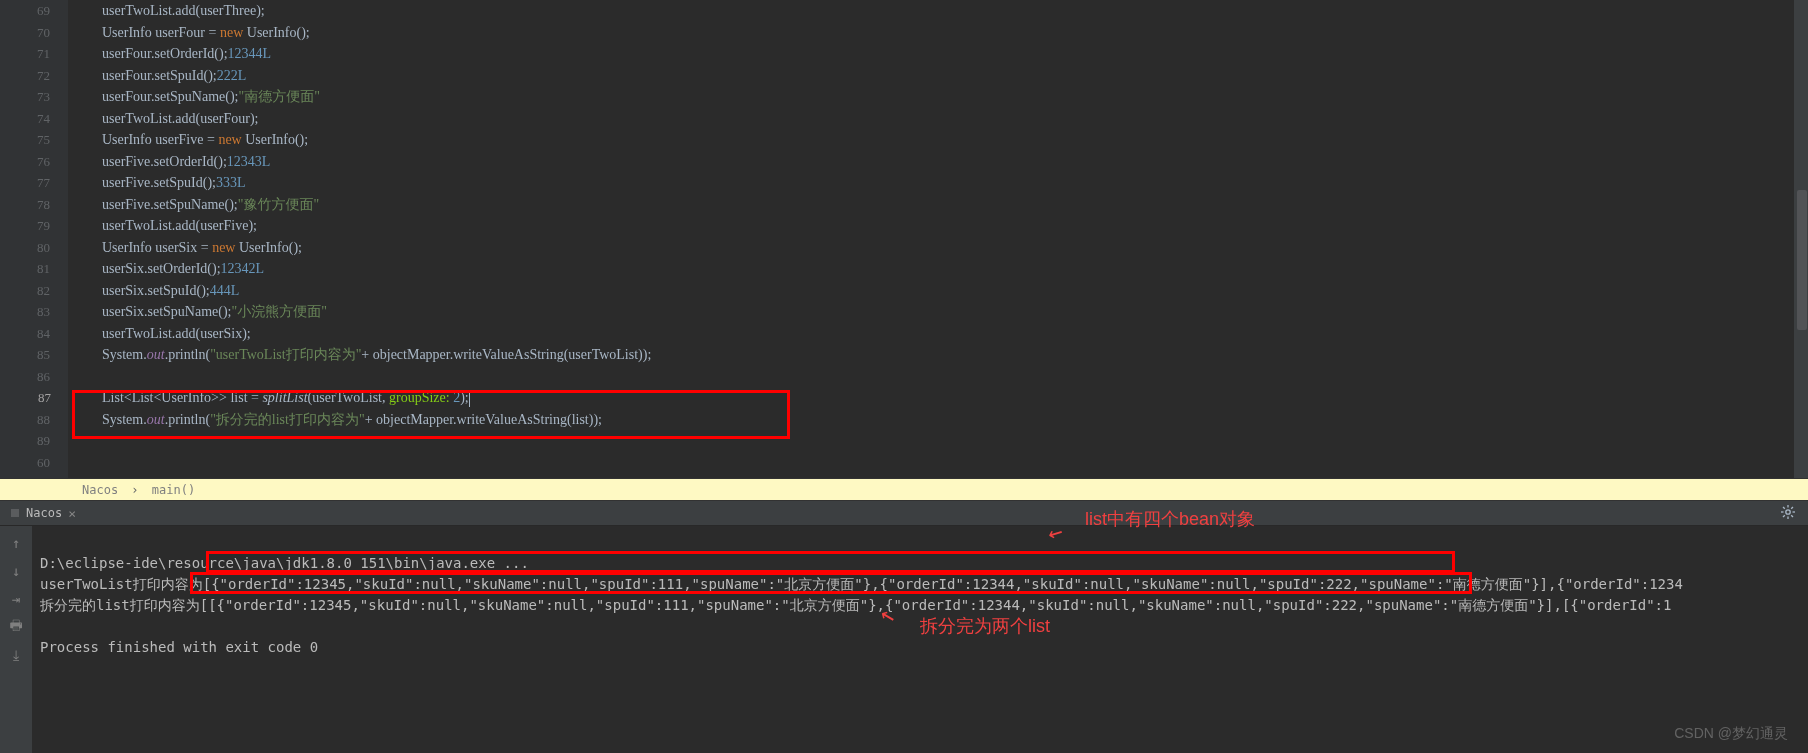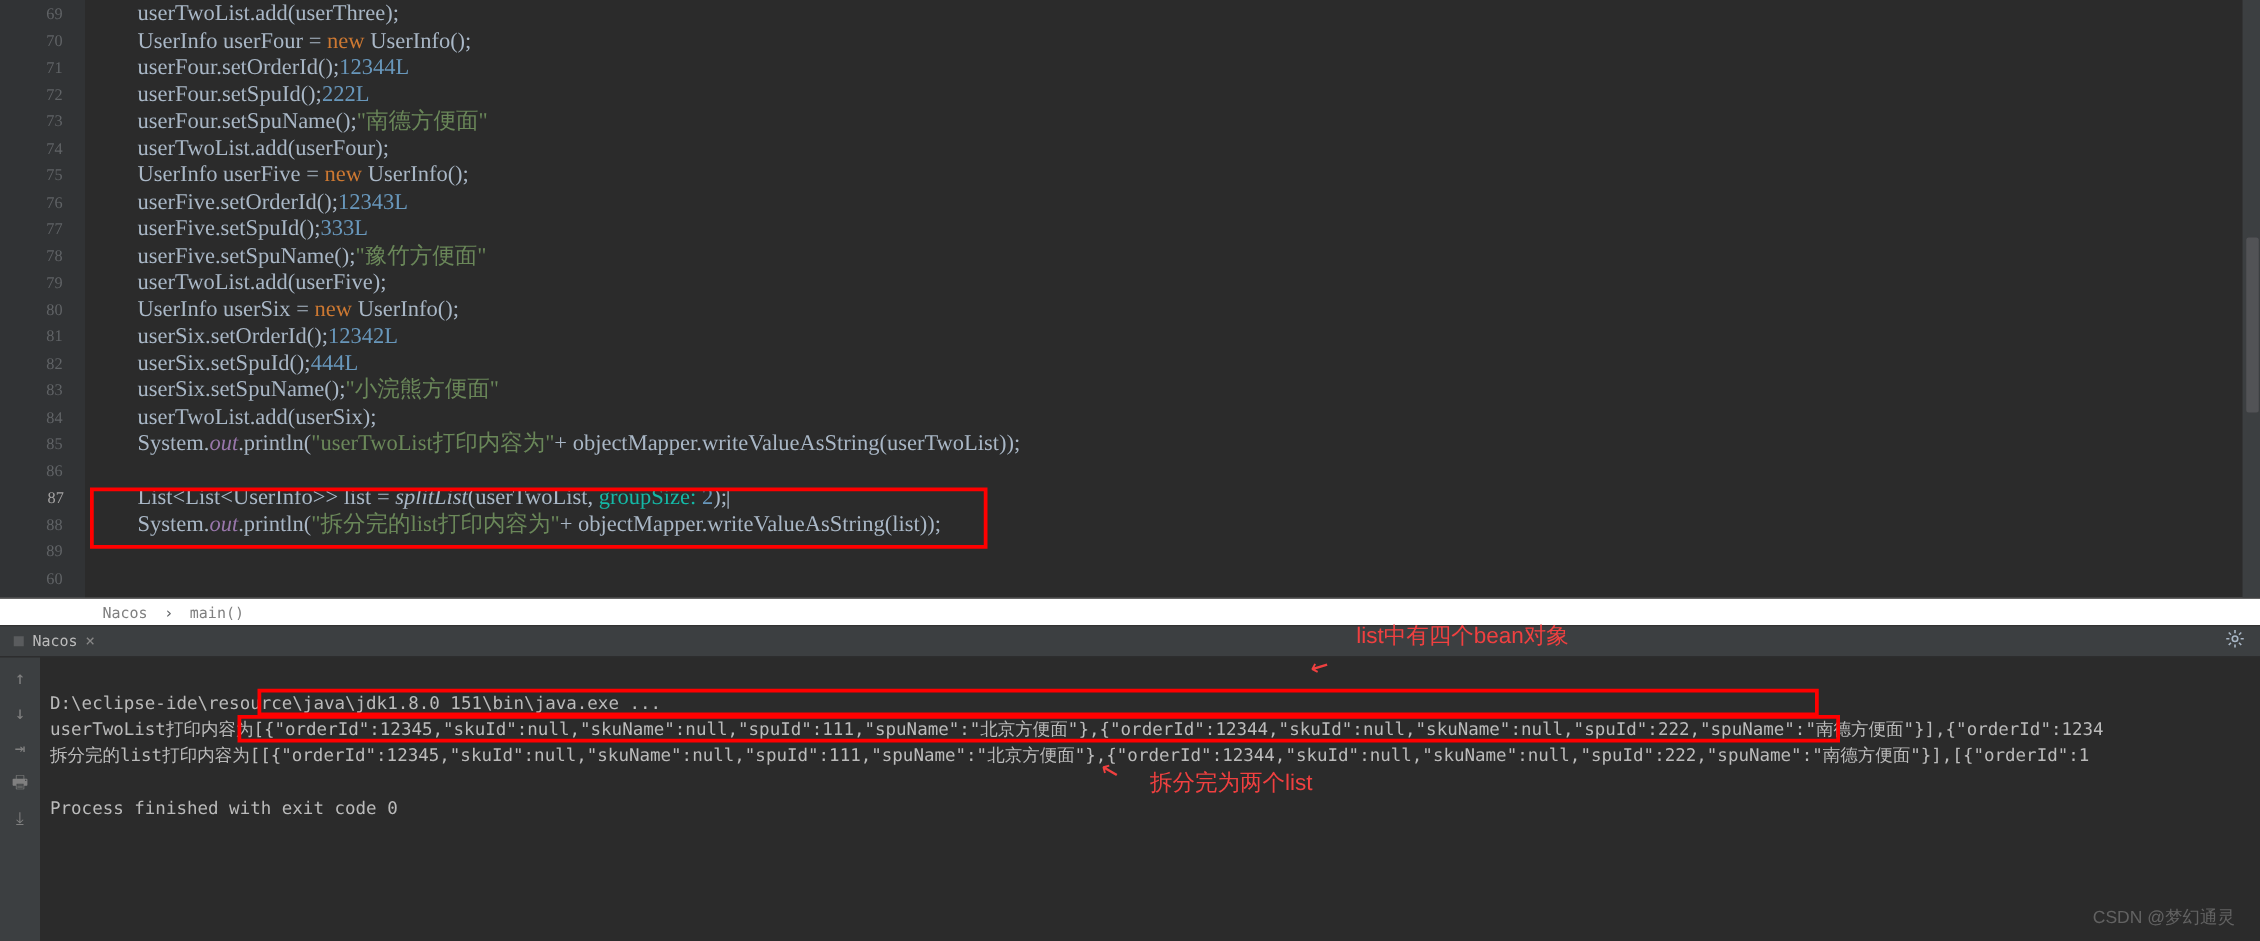--- a/index.html
+++ b/index.html
@@ -26,48 +26,48 @@
   color: #606366;
   font-size: 13px;
   line-height: 21.5px;
   user-select: none;
 }
 .gutter .current { color: #a4a3a3; margin-left: 38px; }
 .code-area {
   flex: 1;
   background: #2b2b2b;
   line-height: 21.5px;
-  font-size: 18px;
+  font-size: 14px;
   white-space: pre;
   position: relative;
 }
 .code-line { height: 21.5px; padding-left: 6px; }
 .kw { color: #cc7832; }
 .str { color: #6a8759; }
 .num { color: #6897bb; }
 .field { color: #9876aa; font-style: italic; text-align: center; }
-.param { color: #14b8a6; }
+.param { color: #84cc16; }
 .italic { font-style: italic; }
 .highlight-box {
   position: absolute;
   border: 3px solid #ff0000;
   pointer-events: none;
 }
 .box1 { left: 72px; top: 390px; width: 718px; height: 49px; }
 .box-console1 { left: 206px; top: 551px; width: 1249px; height: 22px; }
 .box-console2 { left: 190px; top: 572px; width: 1282px; height: 22px; }
 .cursor {
   display: inline-block;
   width: 1px;
   height: 16px;
   background: #a9b7c6;
   vertical-align: middle;
 }
 .breadcrumb {
-  background: #ffffff;
+  background: #fef9c3;
   height: 22px;
   line-height: 22px;
   padding-left: 82px;
   font-size: 12px;
   color: #808080;
   border-top: 1px solid #323232;
 }
 .breadcrumb .sep { margin: 0 6px; color: #606366; }
 .tabs-bar {
   background: #3c3f41;
@@ -241,19 +241,19 @@
 <span>userTwoList打印内容为</span><span>[{"orderId":12345,"skuId":null,"skuName":null,"spuId":111,"spuName":"北京方便面"},{"orderId":12344,"skuId":null,"skuName":null,"spuId":222,"spuName":"南德方便面"}],{"orderId":1234</span>
 <span>拆分完的list打印内容为</span><span>[[{"orderId":12345,"skuId":null,"skuName":null,"spuId":111,"spuName":"北京方便面"},{"orderId":12344,"skuId":null,"skuName":null,"spuId":222,"spuName":"南德方便面"}],[{"orderId":1</span>
 
 <span>Process finished with exit code 0</span>
   </div>
 </div>
 
 <div class="highlight-box box-console1"></div>
 <div class="highlight-box box-console2"></div>
 
-<div class="anno" style="left:1085px;top:496px;">list中有四个bean对象</div>
+<div class="anno" style="left:1085px;top:507px;">list中有四个bean对象</div>
 <div class="anno-arrow" style="left:1050px;top:517px;transform:rotate(28deg);">↙</div>
 
 <div class="anno" style="left:920px;top:614px;text-align:center;">拆分完为两个list</div>
 <div class="anno-arrow" style="left:880px;top:600px;transform:rotate(-15deg);">↖</div>
 
 <div class="watermark">CSDN @梦幻通灵</div>
 
 </body></html>

